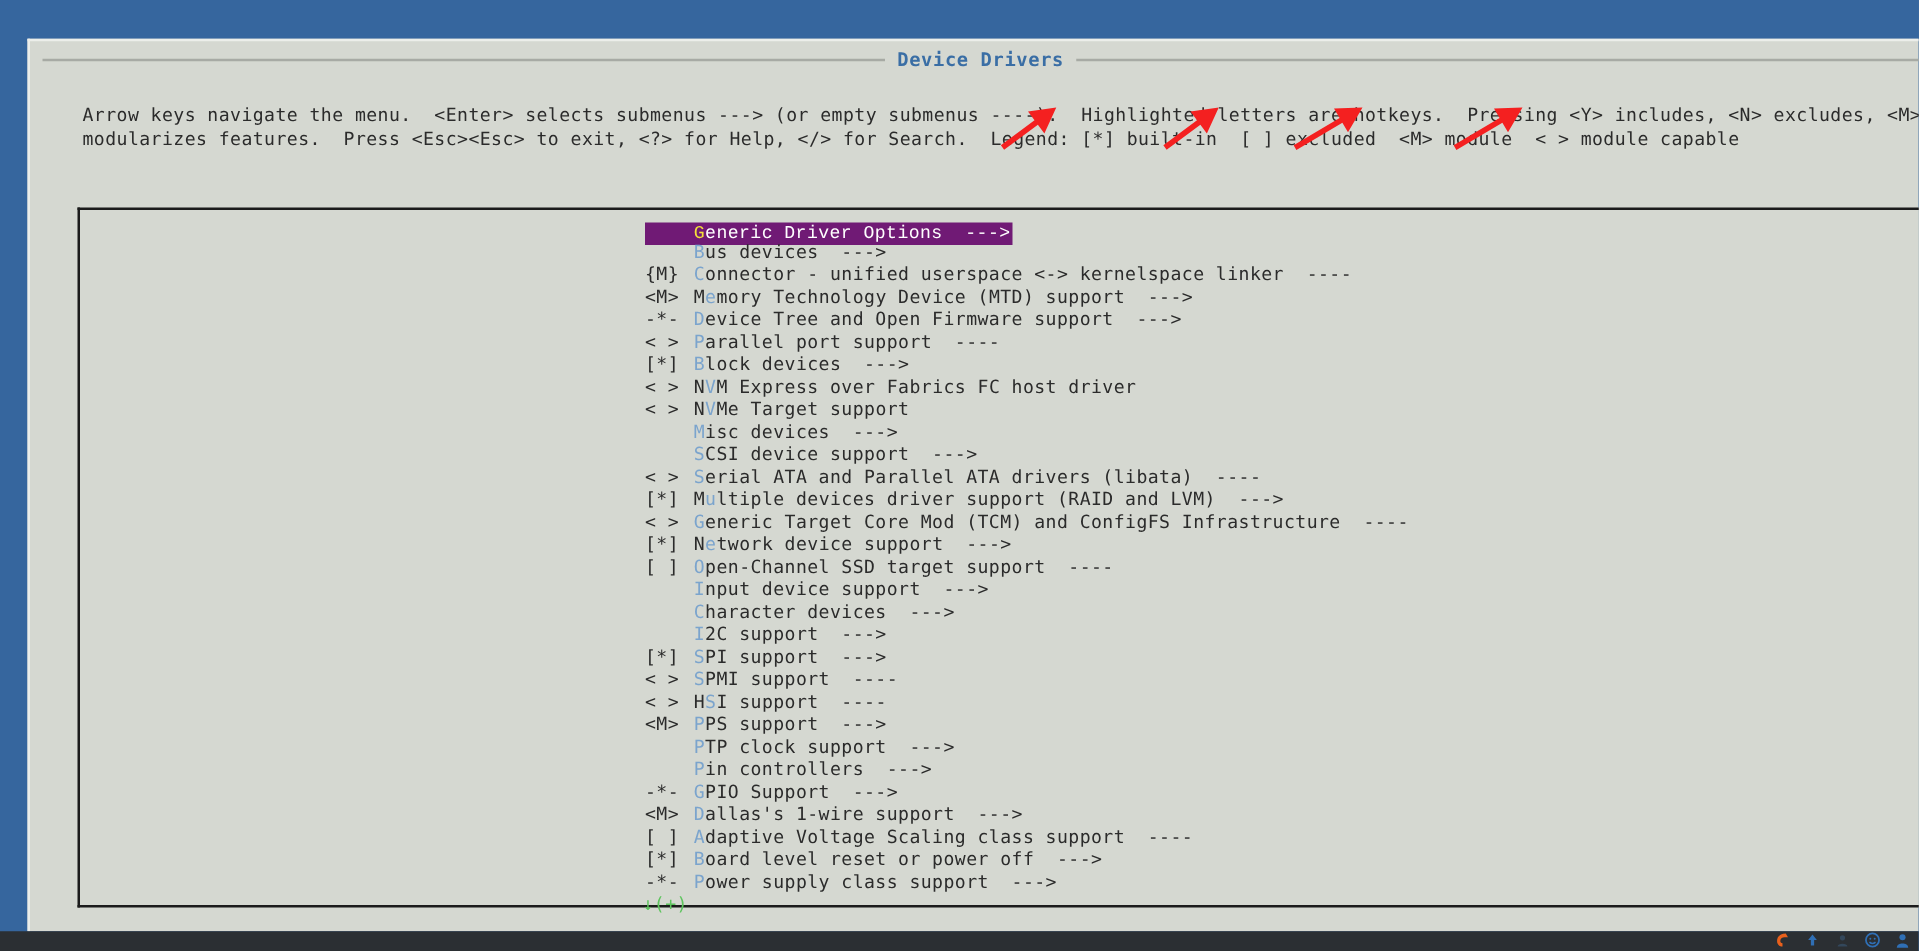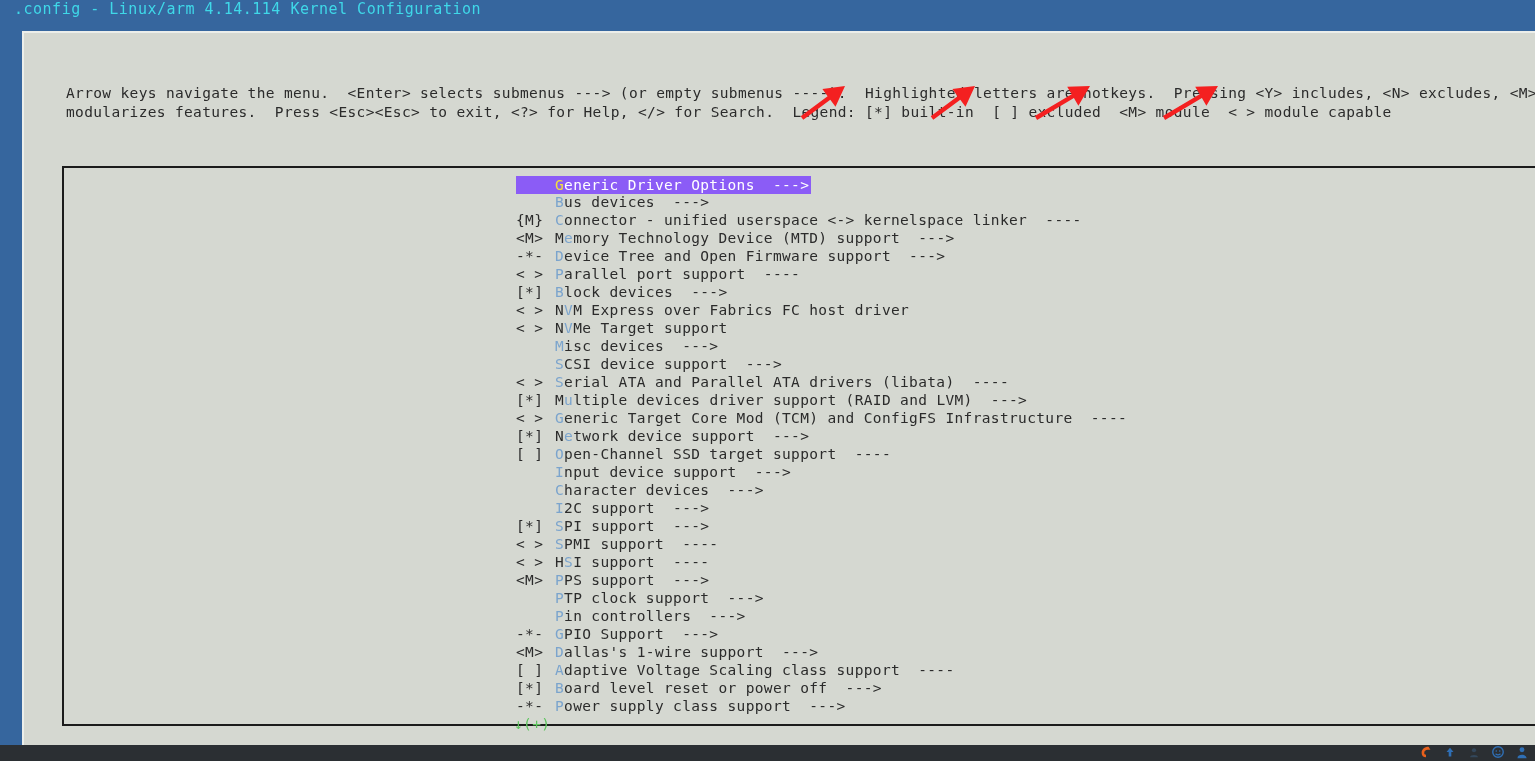--- a/index.html
+++ b/index.html
@@ -133,25 +133,26 @@
     display: block;
     width: 1060px;
   }
   .menu-row .prefix {
     display: inline-block;
     width: 39px;
     white-space: pre;
   }
   .menu-row .hot { color: #7ba4cd; }
   .menu-row.selected {
-    background: #8b5cf6;
+    background: #701a75;
     color: #ffffff;
     width: auto;
     display: inline-block;
     padding-right: 2px;
+    font-family: Liberation Mono, monospace;
   }
   .menu-row.selected .hot { color: #f4e03a; }
   .menu-row.selected .prefix { width: 39px; }
 
   #scroll-indicator {
     position: absolute;
     left: 490px;
     top: 682px;
     color: #5ec45e;
     font-size: 14.5px;
@@ -215,25 +216,29 @@
     align-items: flex-start;
     gap: 10px;
   }
   .tb-icon { width: 14px; height: 14px; display: block; }
 </style>
 </head>
 <body>
 
 <div id="screen">
 
-  <div class="title-line" id="cfg-title">.config - Linux/arm 4.14.114 Kernel Configuration</div>
 
 
   <div id="dialog">
 
+    <div id="dialog-titlebar">
+      <span class="rule left"></span>
+      <span id="dialog-title">Device Drivers</span>
+      <span class="rule right"></span>
+    </div>
 
     <div id="help-text"><span>Arrow keys navigate the menu.  &lt;Enter&gt; selects submenus ---&gt; (or empty submenus ----).  Highlighted letters are hotkeys.  Pressing &lt;Y&gt; includes, &lt;N&gt; excludes, &lt;M&gt;</span>
 <span>modularizes features.  Press &lt;Esc&gt;&lt;Esc&gt; to exit, &lt;?&gt; for Help, &lt;/&gt; for Search.  Legend: [*] built-in  [ ] excluded  &lt;M&gt; module  &lt; &gt; module capable</span></div>
 
     <div id="menu-box">
       <div id="menu-list"><div style="height: 18px;"><div class="menu-row selected"><span class="prefix">    </span><span class="hot">G</span><span>eneric Driver Options  ---&gt;</span></div></div><div class="menu-row"><span class="prefix">    </span><span class="hot">B</span><span>us devices  ---&gt;</span></div><div class="menu-row"><span class="prefix">{M} </span><span class="hot">C</span><span>onnector - unified userspace &lt;-&gt; kernelspace linker  ----</span></div><div class="menu-row"><span class="prefix">&lt;M&gt; </span><span>M</span><span class="hot">e</span><span>mory Technology Device (MTD) support  ---&gt;</span></div><div class="menu-row"><span class="prefix">-*- </span><span class="hot">D</span><span>evice Tree and Open Firmware support  ---&gt;</span></div><div class="menu-row"><span class="prefix">&lt; &gt; </span><span class="hot">P</span><span>arallel port support  ----</span></div><div class="menu-row"><span class="prefix">[*] </span><span class="hot">B</span><span>lock devices  ---&gt;</span></div><div class="menu-row"><span class="prefix">&lt; &gt; </span><span>N</span><span class="hot">V</span><span>M Express over Fabrics FC host driver</span></div><div class="menu-row"><span class="prefix">&lt; &gt; </span><span>N</span><span class="hot">V</span><span>Me Target support</span></div><div class="menu-row"><span class="prefix">    </span><span class="hot">M</span><span>isc devices  ---&gt;</span></div><div class="menu-row"><span class="prefix">    </span><span class="hot">S</span><span>CSI device support  ---&gt;</span></div><div class="menu-row"><span class="prefix">&lt; &gt; </span><span class="hot">S</span><span>erial ATA and Parallel ATA drivers (libata)  ----</span></div><div class="menu-row"><span class="prefix">[*] </span><span>M</span><span class="hot">u</span><span>ltiple devices driver support (RAID and LVM)  ---&gt;</span></div><div class="menu-row"><span class="prefix">&lt; &gt; </span><span class="hot">G</span><span>eneric Target Core Mod (TCM) and ConfigFS Infrastructure  ----</span></div><div class="menu-row"><span class="prefix">[*] </span><span>N</span><span class="hot">e</span><span>twork device support  ---&gt;</span></div><div class="menu-row"><span class="prefix">[ ] </span><span class="hot">O</span><span>pen-Channel SSD target support  ----</span></div><div class="menu-row"><span class="prefix">    </span><span class="hot">I</span><span>nput device support  ---&gt;</span></div><div class="menu-row"><span class="prefix">    </span><span class="hot">C</span><span>haracter devices  ---&gt;</span></div><div class="menu-row"><span class="prefix">    </span><span class="hot">I</span><span>2C support  ---&gt;</span></div><div class="menu-row"><span class="prefix">[*] </span><span class="hot">S</span><span>PI support  ---&gt;</span></div><div class="menu-row"><span class="prefix">&lt; &gt; </span><span class="hot">S</span><span>PMI support  ----</span></div><div class="menu-row"><span class="prefix">&lt; &gt; </span><span>H</span><span class="hot">S</span><span>I support  ----</span></div><div class="menu-row"><span class="prefix">&lt;M&gt; </span><span class="hot">P</span><span>PS support  ---&gt;</span></div><div class="menu-row"><span class="prefix">    </span><span class="hot">P</span><span>TP clock support  ---&gt;</span></div><div class="menu-row"><span class="prefix">    </span><span class="hot">P</span><span>in controllers  ---&gt;</span></div><div class="menu-row"><span class="prefix">-*- </span><span class="hot">G</span><span>PIO Support  ---&gt;</span></div><div class="menu-row"><span class="prefix">&lt;M&gt; </span><span class="hot">D</span><span>allas's 1-wire support  ---&gt;</span></div><div class="menu-row"><span class="prefix">[ ] </span><span class="hot">A</span><span>daptive Voltage Scaling class support  ----</span></div><div class="menu-row"><span class="prefix">[*] </span><span class="hot">B</span><span>oard level reset or power off  ---&gt;</span></div><div class="menu-row"><span class="prefix">-*- </span><span class="hot">P</span><span>ower supply class support  ---&gt;</span></div></div>
     </div>
 
     <div id="scroll-indicator">↓(+)</div>
 

